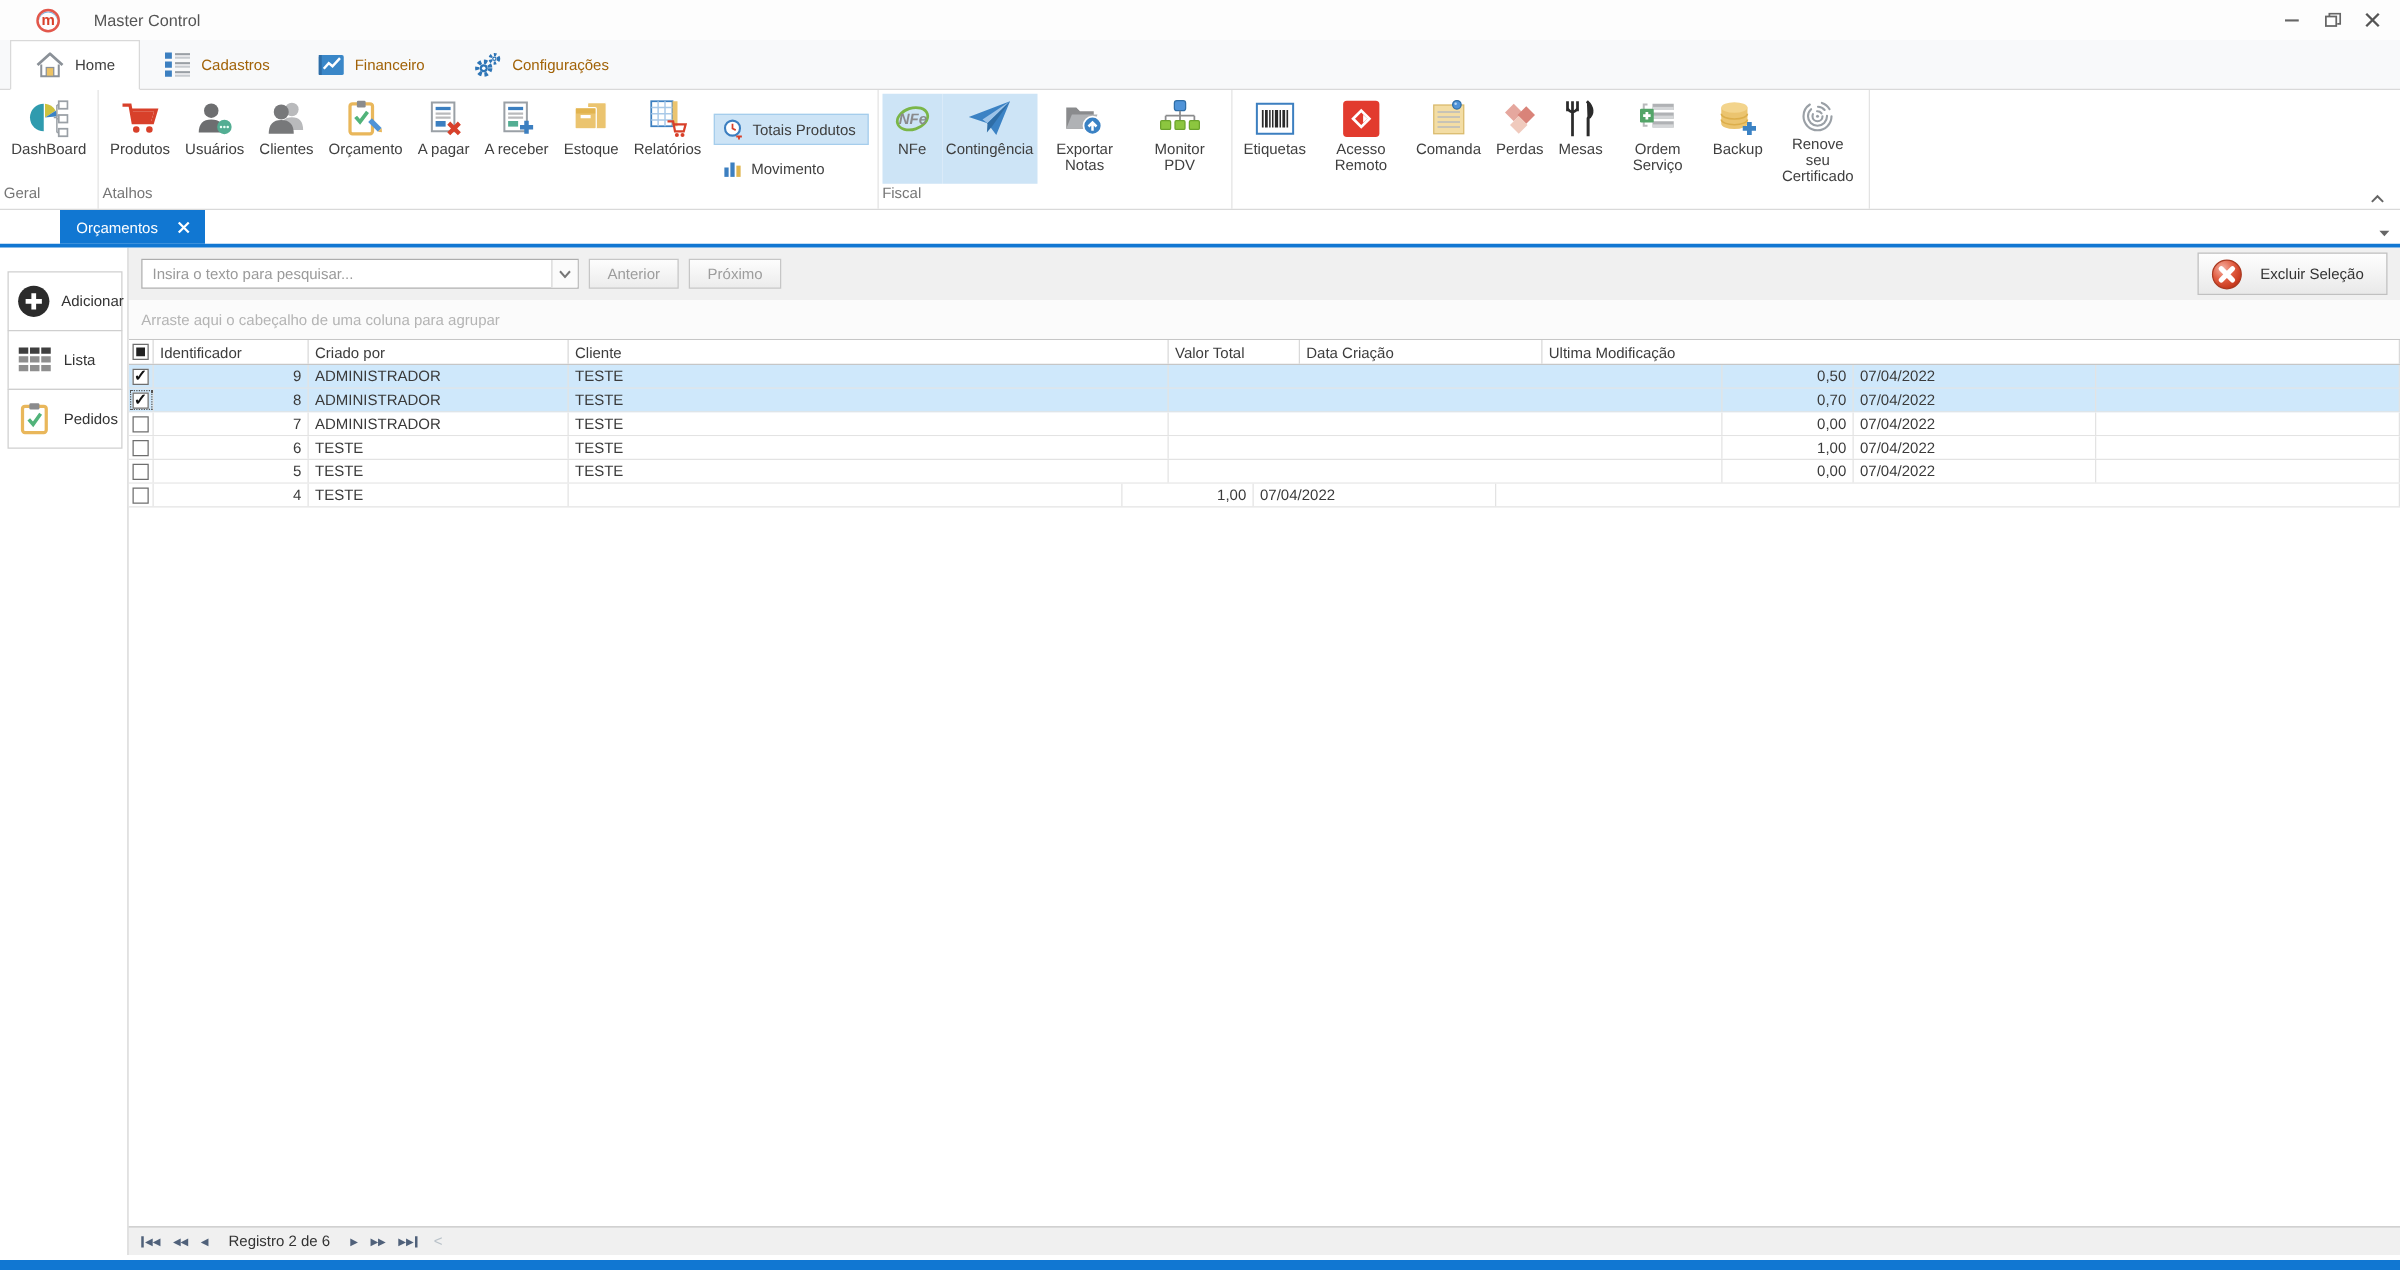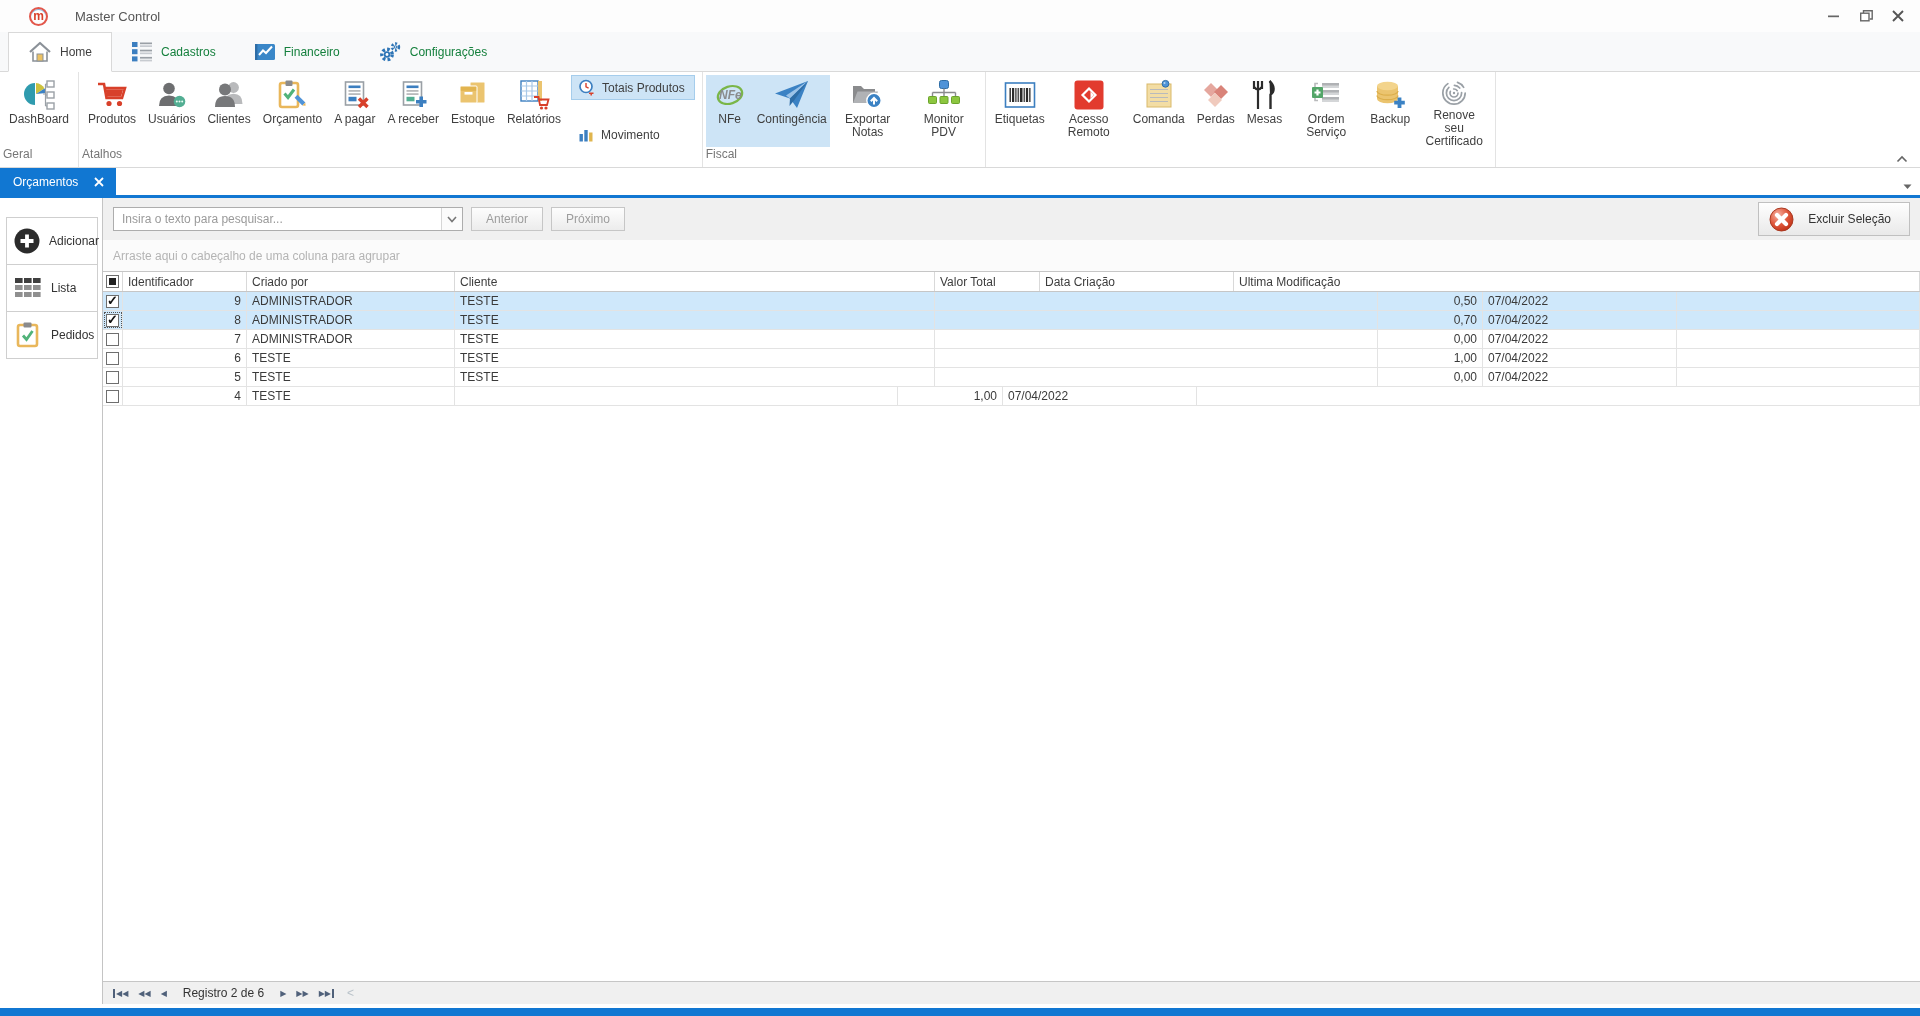--- a/index.html
+++ b/index.html
@@ -12,41 +12,41 @@
   .titlebar { height:32px; display:flex; align-items:center; background:#fdfdfd; }
   .logo { width:19px; height:19px; margin-left:29px; border:2px solid #e2574b; border-radius:50%;
           color:#d8402a; font-weight:bold; font-size:12px; display:flex; align-items:center; justify-content:center;
           box-shadow:0 1px 0 #7db3e0 inset; }
   .title { margin-left:27px; color:#555; font-size:13px; }
   .wctl { margin-left:auto; display:flex; margin-right:6px; }
   .wbtn { width:32px; height:30px; display:flex; align-items:center; justify-content:center; }
 
   
   .menubar { height:40px; background:#f8f9fa; border-bottom:1px solid #d9d9d9; display:flex; align-items:stretch; padding-left:8px; }
-  .mtab { display:flex; align-items:center; gap:8px; padding:0 19px; color:#15803d; cursor:default; }
+  .mtab { display:flex; align-items:center; gap:8px; padding:0 19px; color:#a16207; cursor:default; }
   .mtab.active { background:#fff; border:1px solid #d9d9d9; border-bottom-color:#fff; margin-bottom:-1px; color:#404040; }
 
   
   .ribbon { height:96px; background:#fff; border-bottom:1px solid #d9d9d9; position:relative; }
   .rgroups { display:flex; height:100%; }
   .rgroup { display:flex; flex-direction:column; border-right:1px solid #e3e3e3; padding:0 3px; }
   .ritems { display:flex; align-items:flex-start; flex:1; padding-top:3px; }
   .ritem { min-width:46px; max-width:76px; height:72px; padding:2px 6px 0 6px; display:flex; flex-direction:column; align-items:center;
            text-align:center; font-size:12px; line-height:13px; color:#3f3f3f; cursor:default; }
   .ritem .icon { height:36px; display:flex; align-items:center; justify-content:center; }
   .ritem.hl { background:#cde4f6; }
   .rgl { height:20px; text-align:left; color:#767676; font-size:12px; }
-  .rstack { display:flex; flex-direction:column; justify-content:space-between; gap:18px; margin:0 4px; height:72px; }
+  .rstack { display:flex; flex-direction:column; justify-content:flex-end; gap:7px; margin:0 4px; height:72px; }
   .sitem { display:flex; align-items:center; gap:7px; padding:3px 9px 3px 6px; font-size:12px; color:#3f3f3f; border:1px solid transparent; }
   .sitem.hl { background:#cde4f6; border-color:#a5cdec; }
   .ribbon-collapse { position:absolute; right:12px; bottom:4px; }
 
   
   .tabstrip { height:30px; background:#fff; border-bottom:3px solid #1177d2; display:flex; align-items:flex-end; position:relative; }
-  .dtab { height:27px; background:#1177d2; color:#fff; display:flex; align-items:center; gap:16px; padding:0 12px 0 13px; font-size:12px; }
+  .dtab { height:27px; background:#1177d2; color:#fff; display:flex; align-items:center; gap:16px; padding:0 12px 0 13px; font-size:12px;margin-left:48px; }
   .strip-caret { position:absolute; right:8px; bottom:5px; }
 
   
   .content { display:flex; height:806px; }
   .side { width:103px; border-right:1px solid #c4c4c4; background:#fff; padding:7px 0 0 6px; flex:none; }
   .stile { width:92px; height:48px; border:1px solid #cfcfcf; display:flex; align-items:center; gap:8px; padding-left:6px;
            background:#fff; margin-top:-1px; }
   .stile:first-child { margin-top:12px; }
   .stile .icon { width:30px; display:flex; justify-content:center; }
   .main { flex:1; display:flex; flex-direction:column; min-width:0; background:#fff; }

